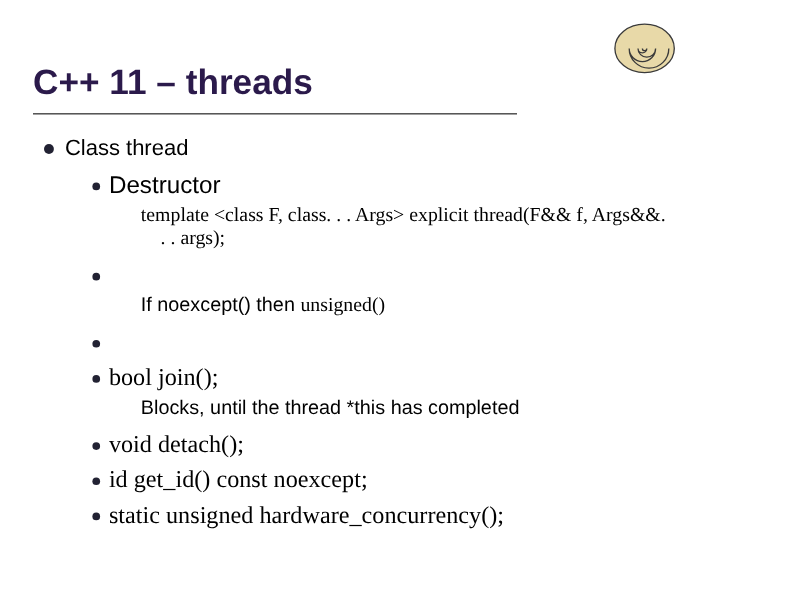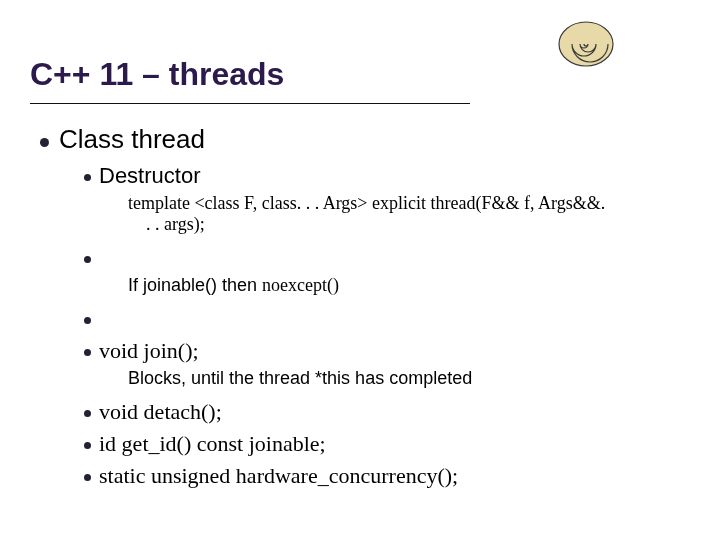--- a/index.html
+++ b/index.html
@@ -44,21 +44,21 @@
     width: 9px; height: 9px;
     background: #223; border-radius: 50%;
     margin-right: 10px;
     vertical-align: 1px;
   }
   .bullet.small > .dot {
     width: 7px; height: 7px;
     vertical-align: 2px;
     margin-right: 8px;
   }
-  .lvl1 { font-size: 26px; margin: 6px 0 8px 12px; }
+  .lvl1 { font-size: 20px; margin: 6px 0 8px 12px; }
   .lvl2 { font-size: 22px; margin: 6px 0 4px 56px; }
   .lvl3 { font-size: 18px; margin: 4px 0 10px 100px; }
   .code { font-family: Liberation Serif, serif; }
   .lvl3-wrap { padding-left: 18px; text-indent: -18px; }
 </style>
 </head>
 <body>
 
 <div class="slide">
 
@@ -84,39 +84,39 @@
       <span class="dot"></span><span>Destructor</span>
     </li>
     <li class="bullet tiny lvl3">
       <div class="lvl3-wrap"><span class="dot"></span><span class="code">template &lt;class F, class. . . Args&gt; explicit thread(F&amp;&amp; f, Args&amp;&amp;. . . args);</span></div>
     </li>
 
     <li class="bullet small lvl2">
       <span class="dot"></span>
     </li>
     <li class="bullet tiny lvl3">
-      <div class="lvl3-wrap"><span class="dot"></span><span>If joinable() then </span><span class="code">noexcept()</span></div>
+      <div class="lvl3-wrap"><span class="dot"></span><span>If noexcept() then </span><span class="code">unsigned()</span></div>
     </li>
 
     <li class="bullet small lvl2">
       <span class="dot"></span>
     </li>
 
     <li class="bullet small lvl2">
-      <span class="dot"></span><span class="code">void join();</span>
+      <span class="dot"></span><span class="code">bool join();</span>
     </li>
     <li class="bullet tiny lvl3">
       <div class="lvl3-wrap"><span class="dot"></span><span>Blocks, until the thread *this has completed</span></div>
     </li>
 
     <li class="bullet small lvl2">
       <span class="dot"></span><span class="code">void detach();</span>
     </li>
     <li class="bullet small lvl2">
-      <span class="dot"></span><span class="code">id get_id() const joinable;</span>
+      <span class="dot"></span><span class="code">id get_id() const noexcept;</span>
     </li>
     <li class="bullet small lvl2">
       <span class="dot"></span><span class="code">static unsigned hardware_concurrency();</span>
     </li>
 
   </ul>
 
 </div>
 
 </body></html>

